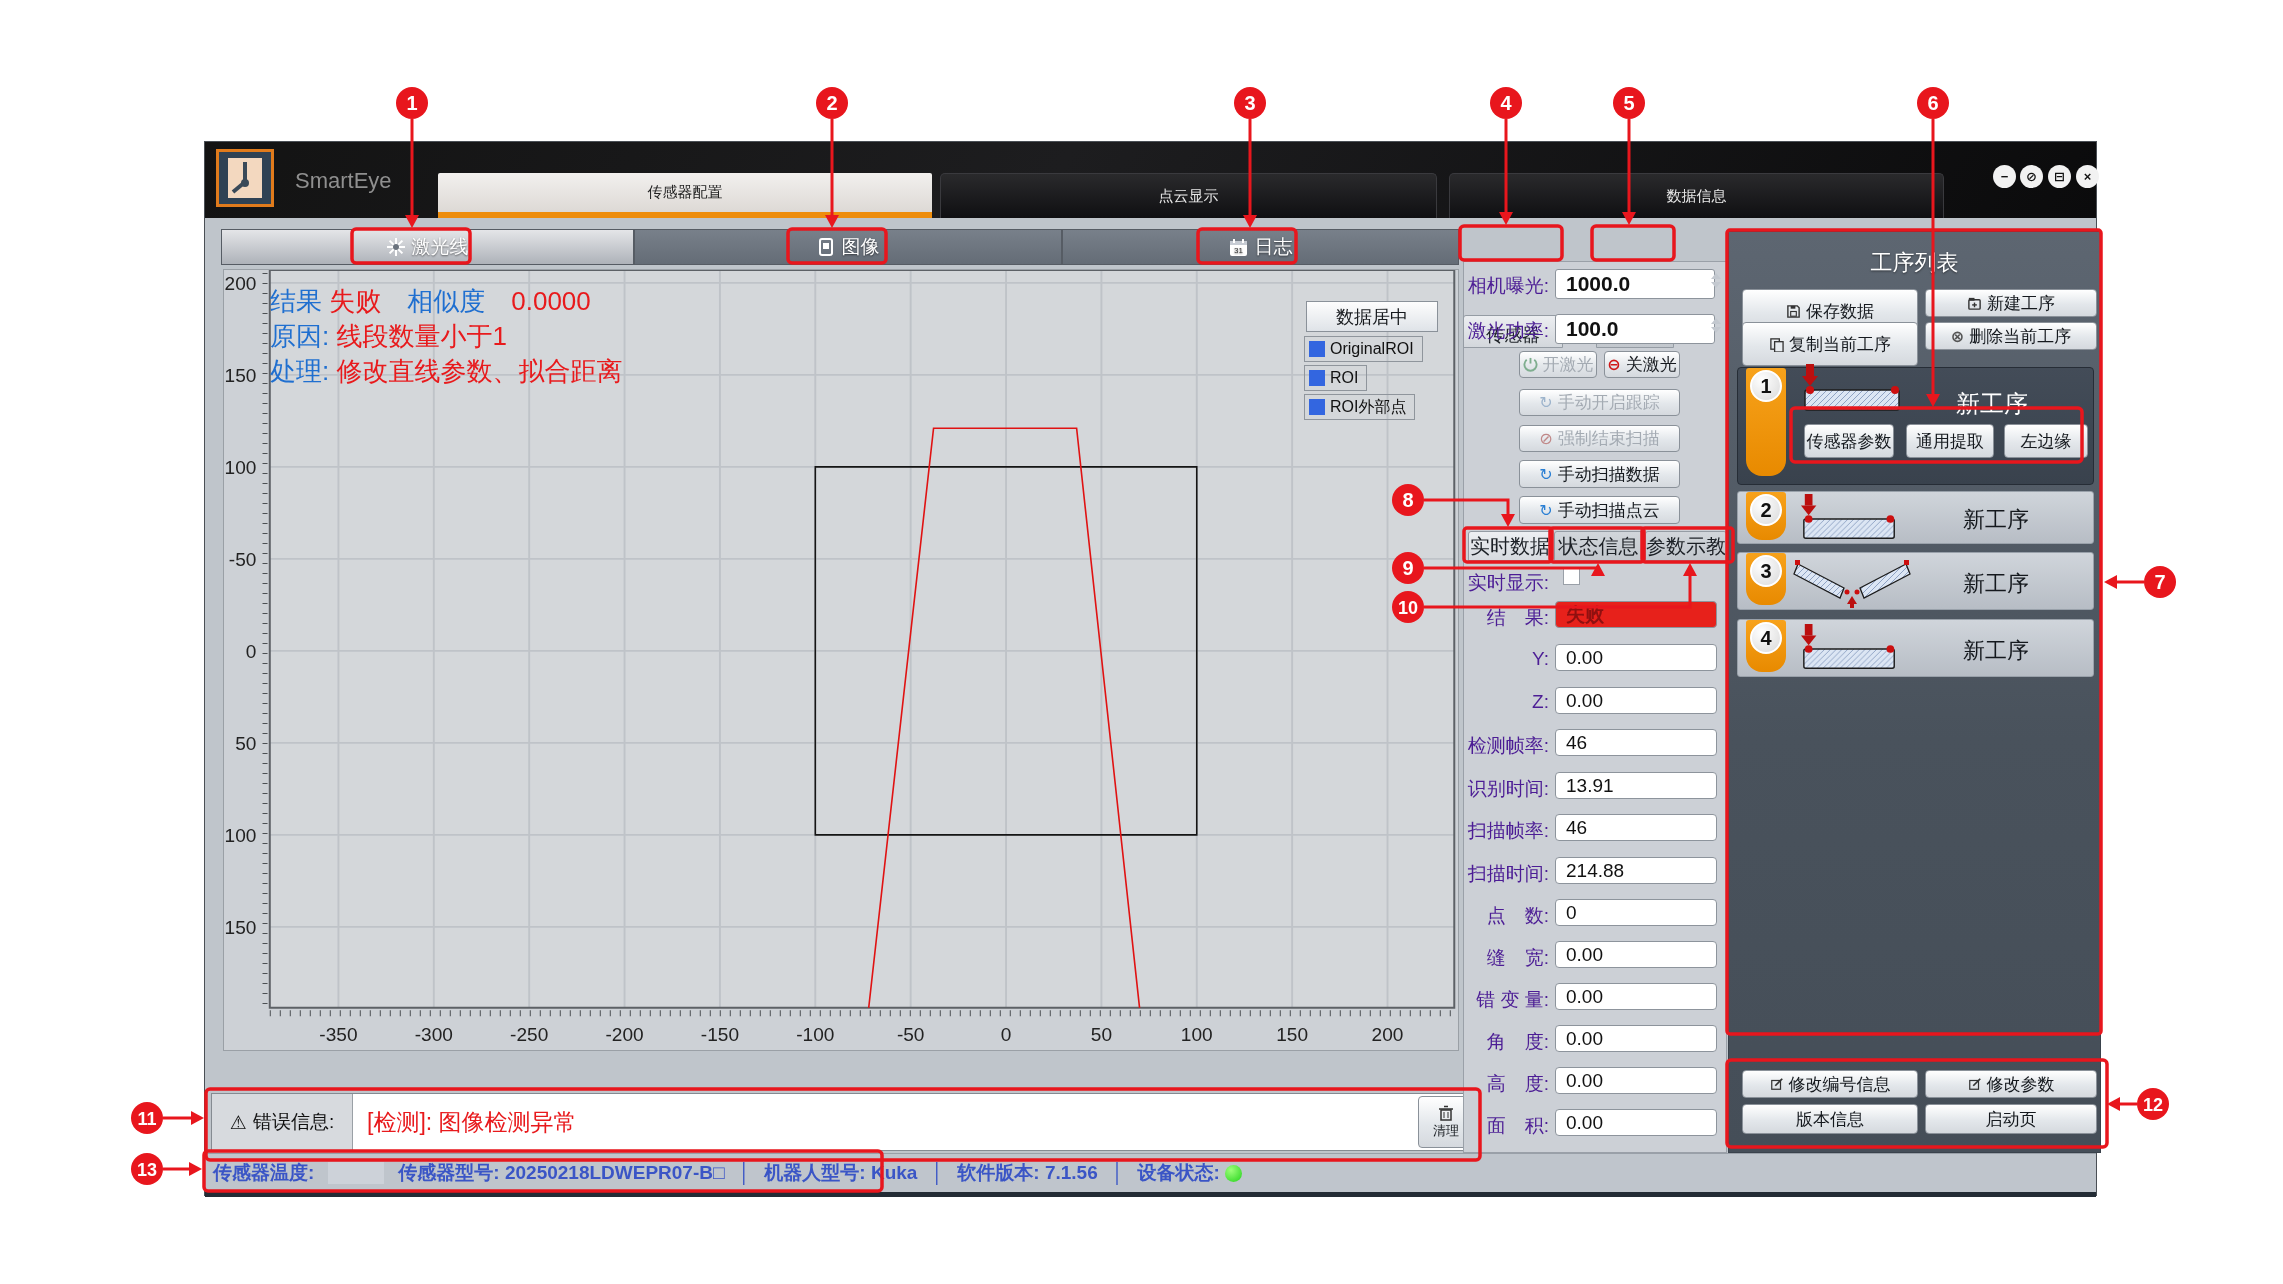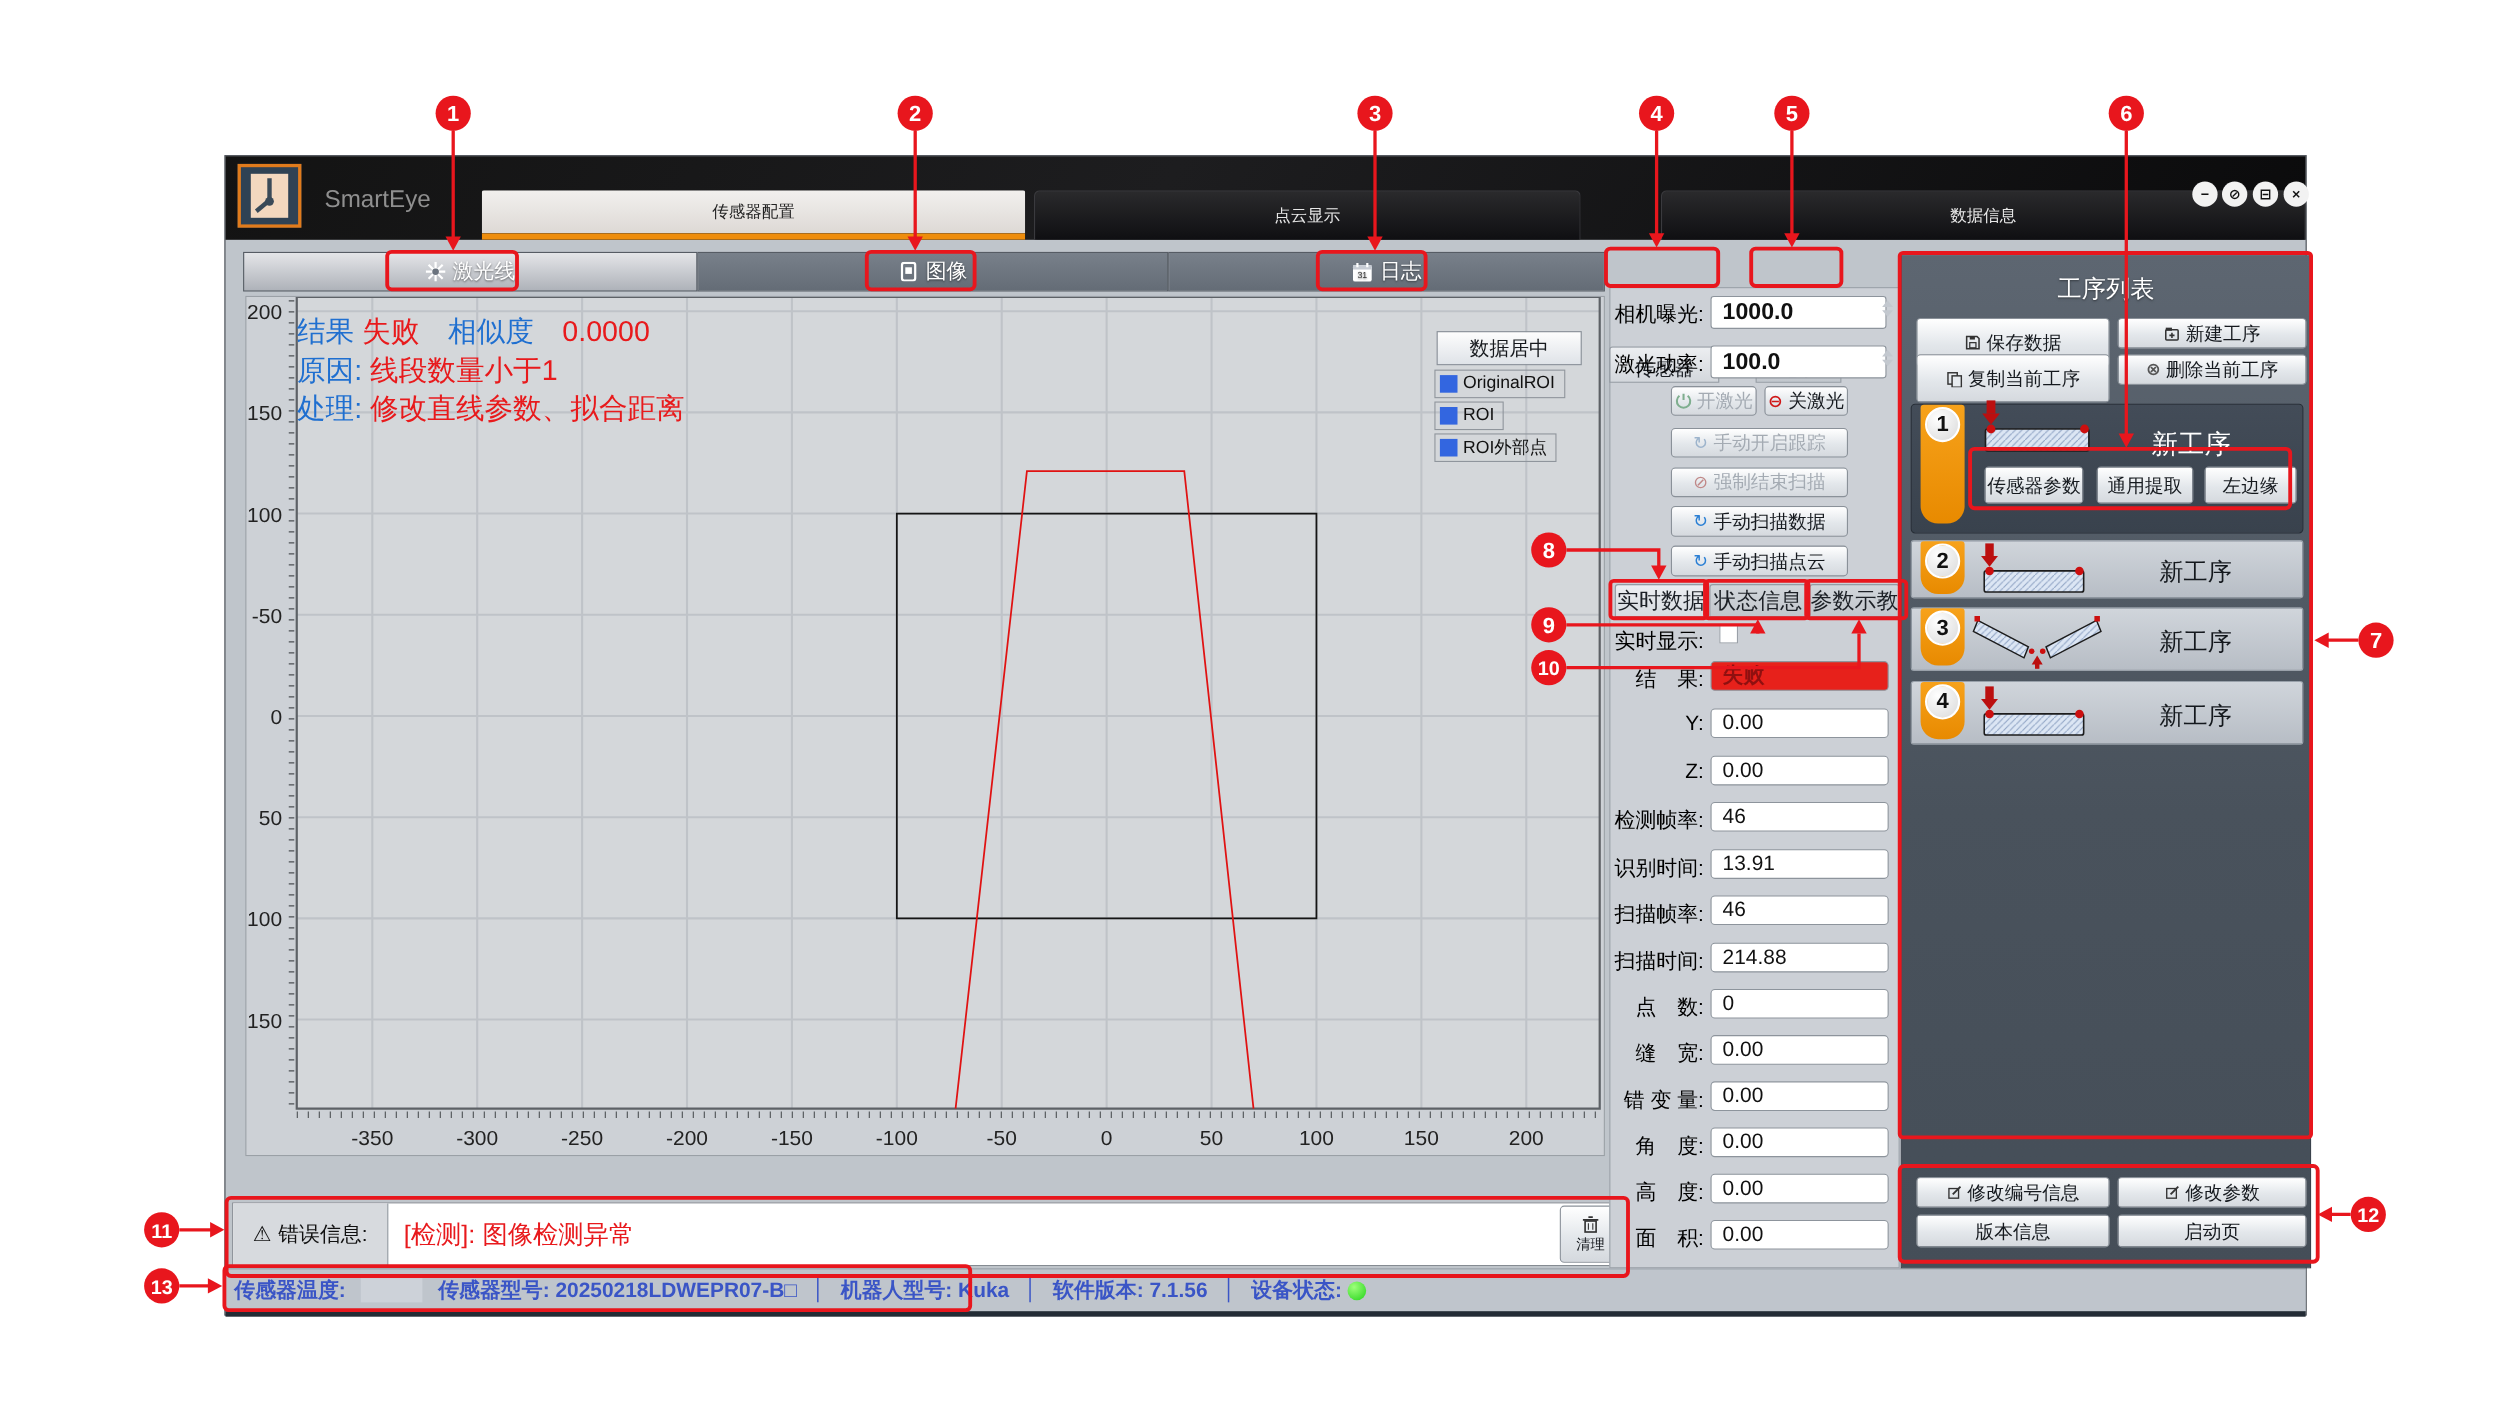--- a/index.html
+++ b/index.html
@@ -35,21 +35,21 @@
   .legitem{position:absolute;left:1080px;height:26px;border:1px solid #8f959c;display:flex;align-items:center;gap:5px;padding:0 8px 0 4px;font-size:16px;color:#111;box-sizing:border-box;}
   .legsw{width:16px;height:16px;}
 
   
   .btn{background:linear-gradient(#ffffff,#e3e7eb 55%,#d5d9de);border:1px solid #8a9199;border-radius:4px;color:#15191e;display:flex;align-items:center;justify-content:center;gap:5px;box-sizing:border-box;font-size:17px;}
   .btn.dis{color:#a4abb3;}
 
   
   #spanel{position:absolute;left:1258px;top:87px;width:264px;height:924px;}
   #spanelbody{position:absolute;left:0;top:32px;width:264px;height:892px;background:#ccd0d6;border:1px solid #9aa0a8;box-sizing:border-box;}
-  .slabel{position:absolute;text-align:right;font-size:19px;color:#000000;}
+  .slabel{position:absolute;text-align:right;font-size:19px;color:#4c1d95;}
   .srow .slabel{left:0;width:86px;top:4px;}
   .srow{position:absolute;left:0;width:264px;height:28px;}
   .srow .sfield{position:absolute;left:92px;top:0;width:162px;height:27px;background:#fff;border:1px solid #8d949c;border-radius:4px;box-sizing:border-box;font-size:19px;color:#111;padding-left:10px;line-height:25px;}
   .srow .sfield.err{background:#e7211b;color:#8f1010;font-weight:bold;}
   .spinval{position:absolute;left:92px;top:0;width:160px;height:30px;background:#fff;border:1px solid #8d949c;border-radius:3px;box-sizing:border-box;font-size:21px;font-weight:bold;color:#111;padding-left:10px;line-height:28px;}
   .spinarrows{position:absolute;right:6px;top:4px;display:flex;flex-direction:column;gap:3px;}
   .tri-up{width:0;height:0;border-left:5px solid transparent;border-right:5px solid transparent;border-bottom:6px solid #c3c8cf;}
   .tri-dn{width:0;height:0;border-left:5px solid transparent;border-right:5px solid transparent;border-top:6px solid #c3c8cf;}
   .dtab{position:absolute;top:302px;height:30px;display:flex;align-items:center;justify-content:center;font-size:20px;color:#1c2026;border:1px solid #959ca4;box-sizing:border-box;border-radius:3px 3px 0 0;}
   .dtab.on{background:linear-gradient(#edeff2,#d6dadf);}
@@ -96,21 +96,21 @@
         <circle cx="26" cy="31" r="4" fill="#3a4a58"></circle>
       </svg>
     </div>
     <div id="appname">SmartEye</div>
     <div class="maintab active" style="left:233px;width:494px;">
         <span>传感器配置</span>
       </div>
     <div class="maintab dark" style="left:735px;width:497px;">
         <span>点云显示</span>
       </div>
-    <div class="maintab dark" style="left:1305px;width:586px;">
+    <div class="maintab dark" style="left:1244px;width:495px;">
         <span>数据信息</span>
       </div>
     <div class="winbtn" style="left:1788px;">−</div>
     <div class="winbtn" style="left:1815px;">⊘</div>
     <div class="winbtn" style="left:1843px;">⊟</div>
     <div class="winbtn" style="left:1871px;">×</div>
   </div>
 
   <div class="subtab on" style="left:16px;width:413px;">
     <svg class="ic" width="18" height="18" viewBox="0 0 18 18">

